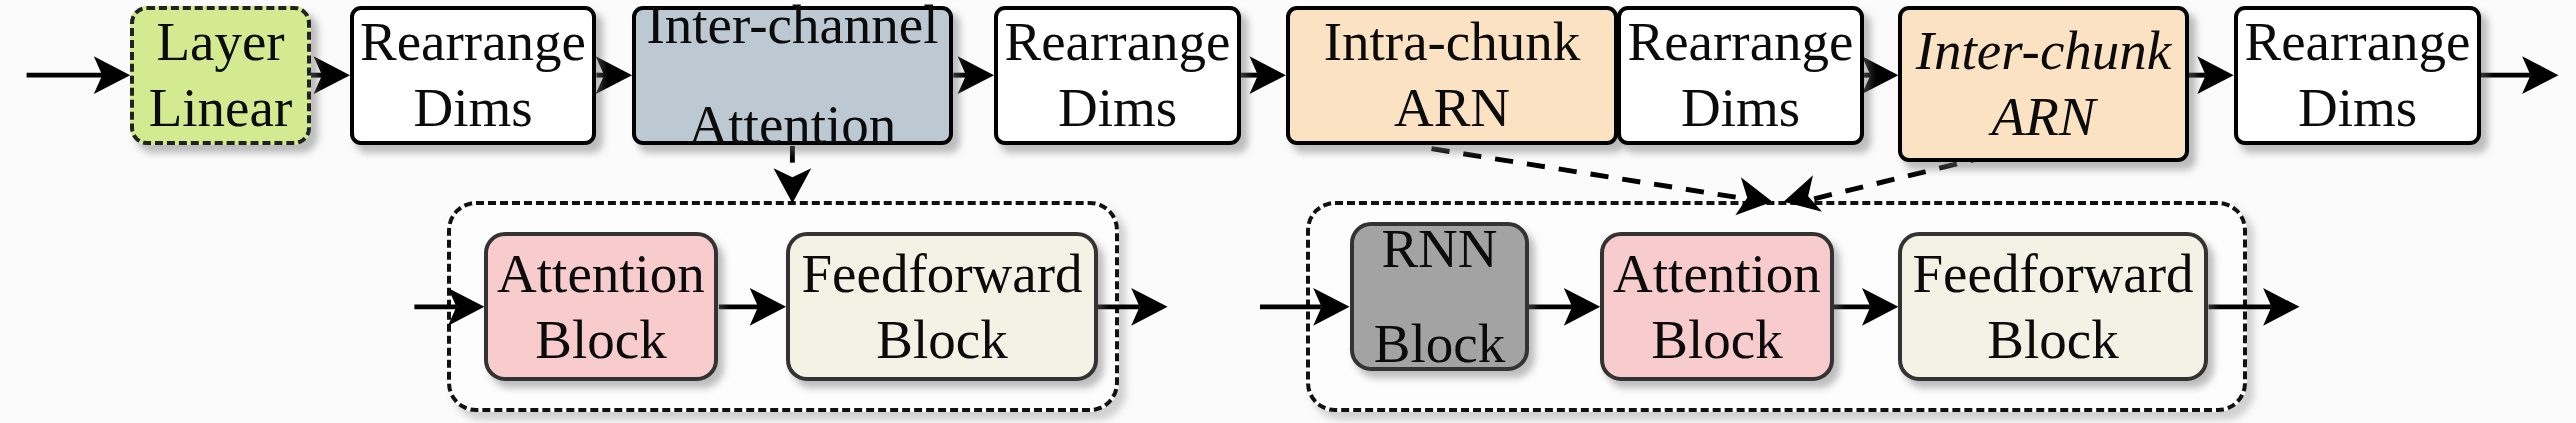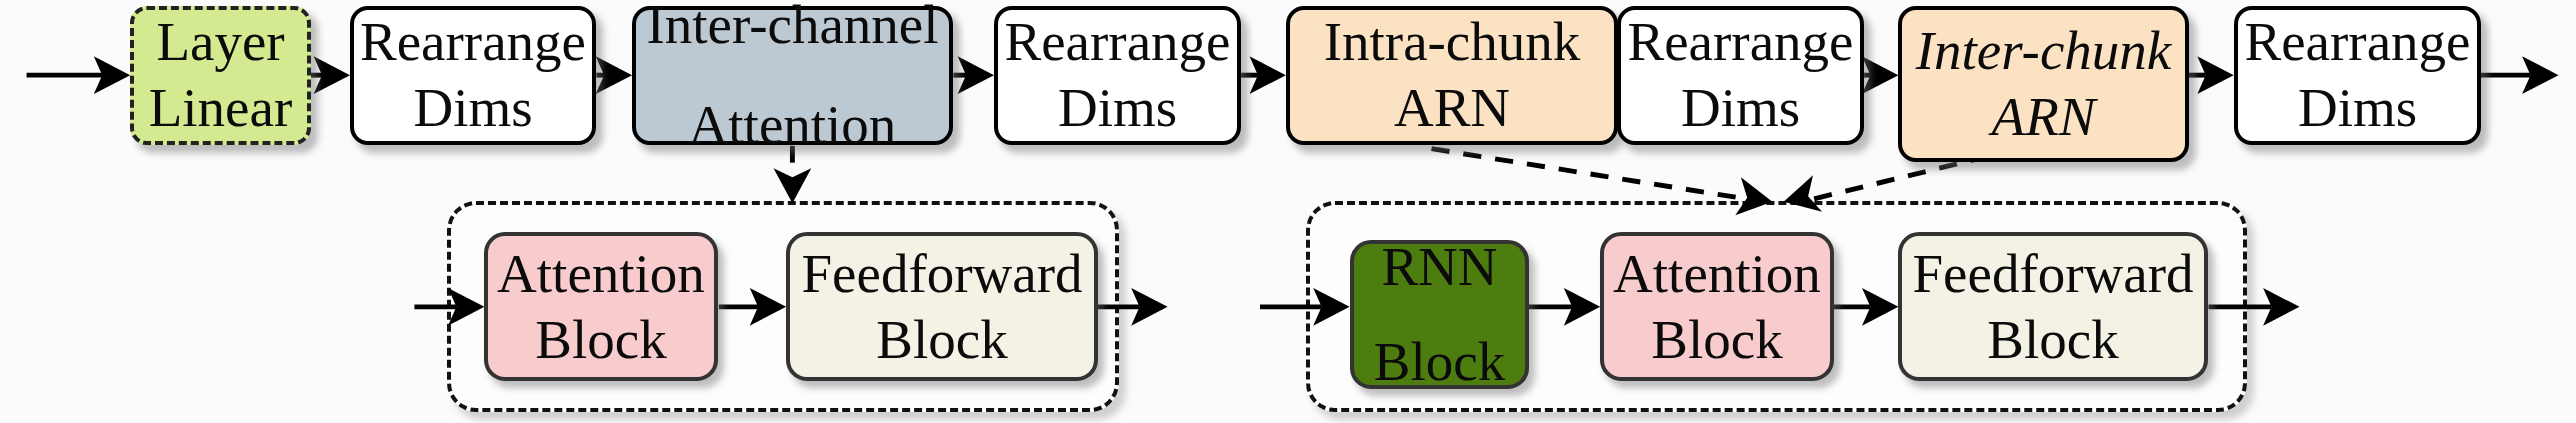--- a/index.html
+++ b/index.html
@@ -3,21 +3,21 @@
 <meta charset="utf-8">
 <style>
   html,body{margin:0;padding:0;}
   body{
     width:2576px;height:424px;position:relative;overflow:hidden;
     background:#fbfbfb;
     font-family:"Liberation Serif", serif;
   }
   .box{
     position:absolute;box-sizing:border-box;
-    border:4.2px solid #000;border-radius:18px;
+    border:4.2px solid #000;border-radius:11px;
     display:flex;flex-direction:column;align-items:center;justify-content:center;
     text-align:center;color:#0b0b0b;font-size:55px;line-height:66px;white-space:nowrap;
     box-shadow:6.3px 7.7px 7px rgba(110,110,110,0.45);
     z-index:3;background:#fff;
   }
   .box.dashed{border:4.9px dashed #222;border-radius:17px;}
   .panel{
     position:absolute;box-sizing:border-box;
     border:4.9px dashed #111;border-radius:29px;
     background:#fdfdfd;
@@ -169,21 +169,21 @@
 <div class="pblock" style="left: 484px; top: 232px; width: 234px; height: 149px; background: rgb(248, 204, 204);">
   <div>Attention</div>
   <div>Block</div>
 </div>
 
 <div class="pblock" style="left: 786px; top: 232px; width: 312px; height: 149px; background: rgb(244, 242, 228);">
   <div>Feedforward</div>
   <div>Block</div>
 </div>
 
-<div class="pblock" style="left: 1350px; top: 240px; width: 179px; height: 149px; background: #4d7c0f; gap: 29px;">
+<div class="pblock" style="left: 1350px; top: 222px; width: 179px; height: 149px; background: #a3a3a3; gap: 29px;">
   <div>RNN</div>
   <div>Block</div>
 </div>
 
 <div class="pblock" style="left: 1600px; top: 232px; width: 234px; height: 149px; background: rgb(248, 204, 204);">
   <div>Attention</div>
   <div>Block</div>
 </div>
 
 <div class="pblock" style="left: 1898px; top: 232px; width: 310px; height: 149px; background: rgb(244, 242, 228);">

